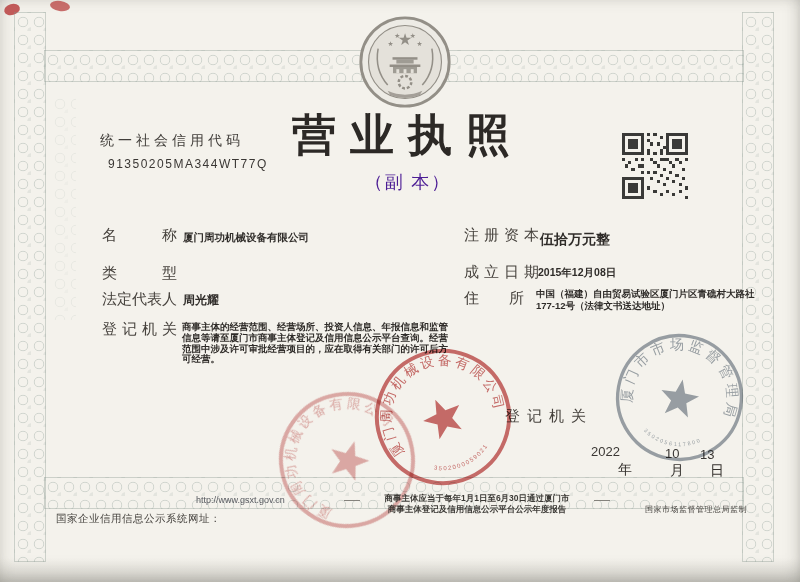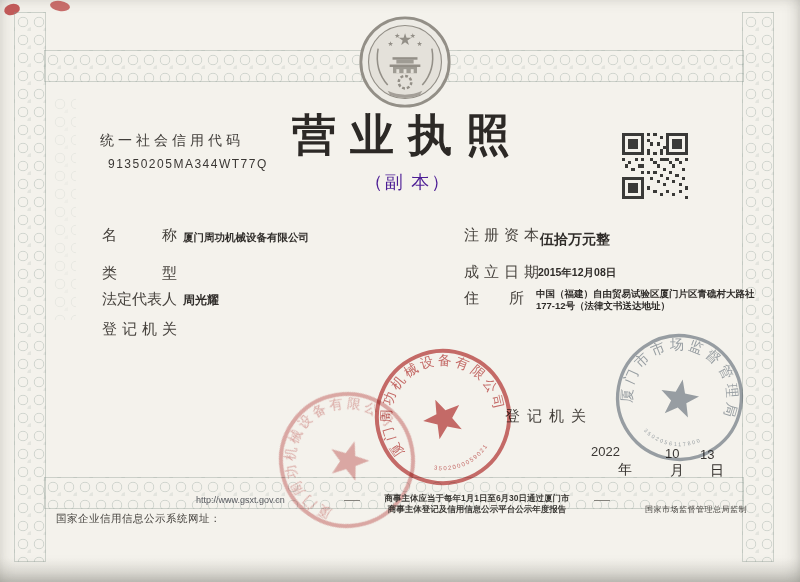--- a/index.html
+++ b/index.html
@@ -147,20 +147,21 @@
 
   <div class="lbl" style="left:102px;top:226px;">名　　　称</div>
   <div class="val v-name">厦门周功机械设备有限公司</div>
 
   <div class="lbl" style="left:102px;top:264px;">类　　　型</div>
 
   <div class="lbl" style="left:102px;top:290px;">法定代表人</div>
   <div class="val v-legal">周光耀</div>
 
   <div class="lbl sp5" style="left:102px;top:320px;">登记机关</div>
+  <div class="val v-scope wrap">商事主体的经营范围、经营场所、投资人信息、年报信息和监管信息等请至厦门市商事主体登记及信用信息公示平台查询。经营范围中涉及许可审批经营项目的，应在取得有关部门的许可后方可经营。</div>
 
   <div class="lbl sp5" style="left:464px;top:226px;">注册资本</div>
   <div class="val v-cap">伍拾万元整</div>
 
   <div class="lbl sp5" style="left:464px;top:263px;">成立日期</div>
   <div class="val v-est">2015年12月08日</div>
 
   <div class="lbl" style="left:464px;top:289px;">住　　所</div>
   <div class="val v-addr wrap">中国（福建）自由贸易试验区厦门片区青礁村大路社177-12号（法律文书送达地址）</div>
 

